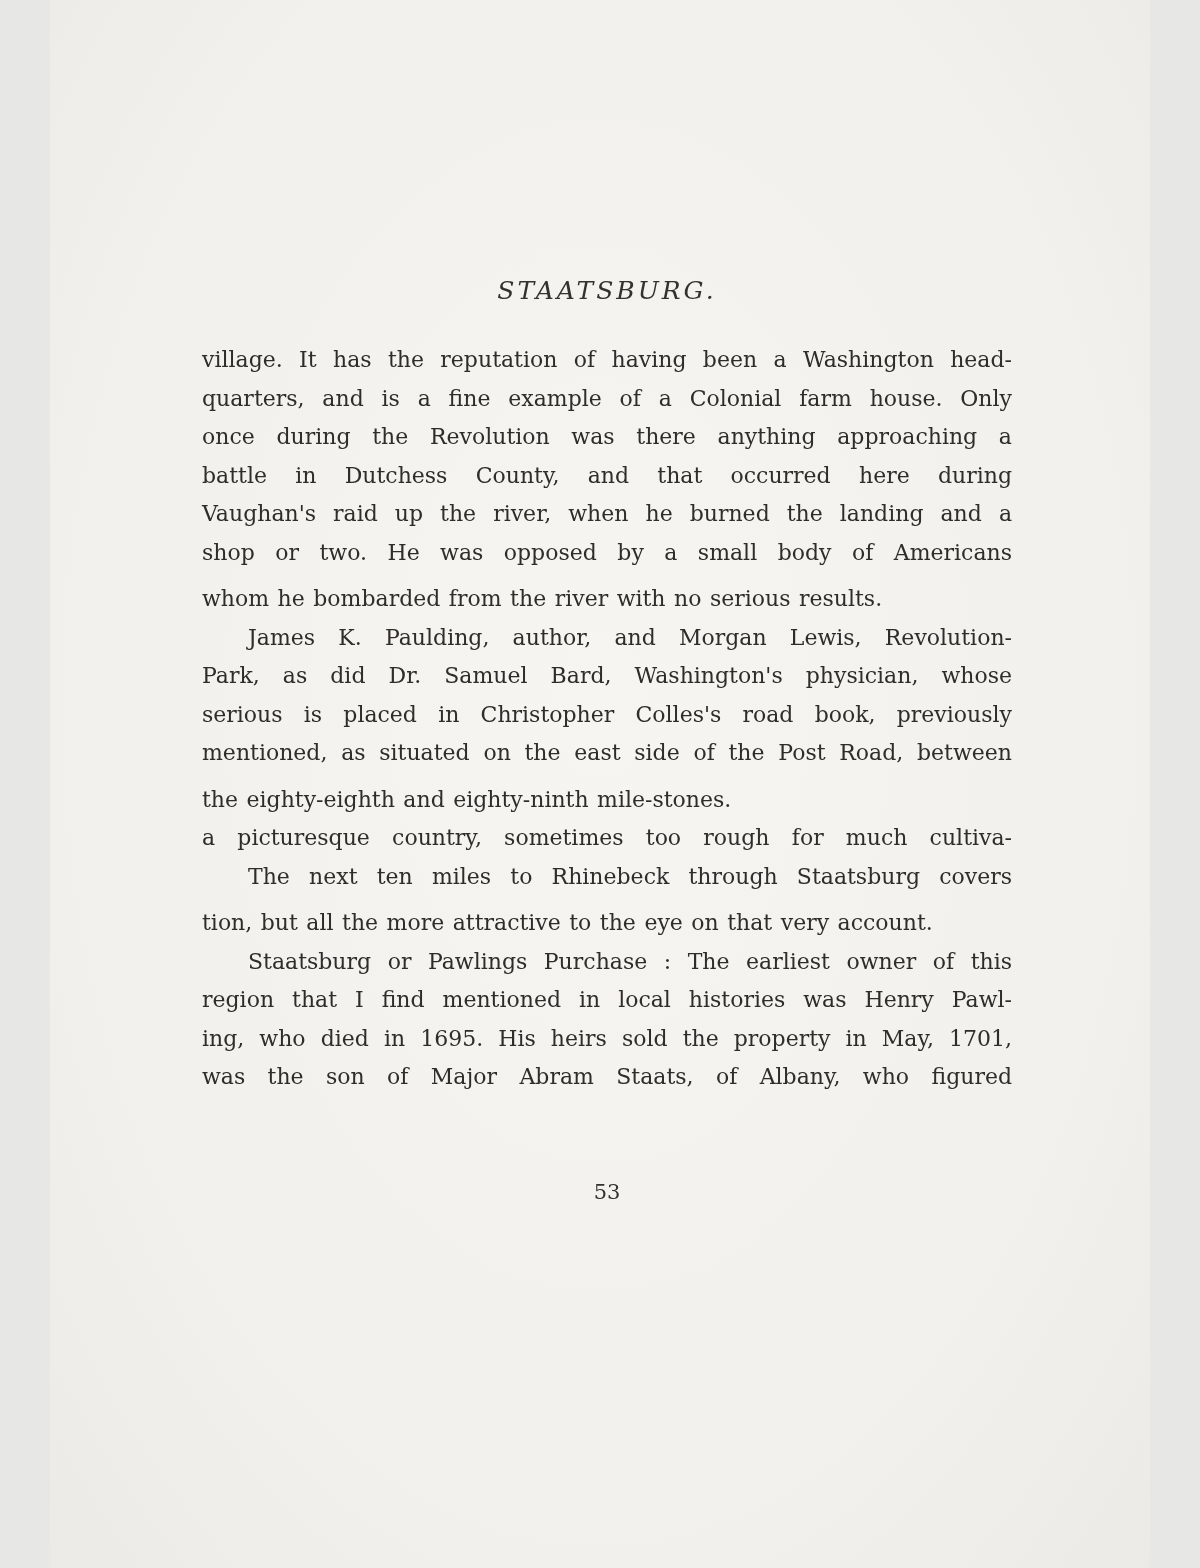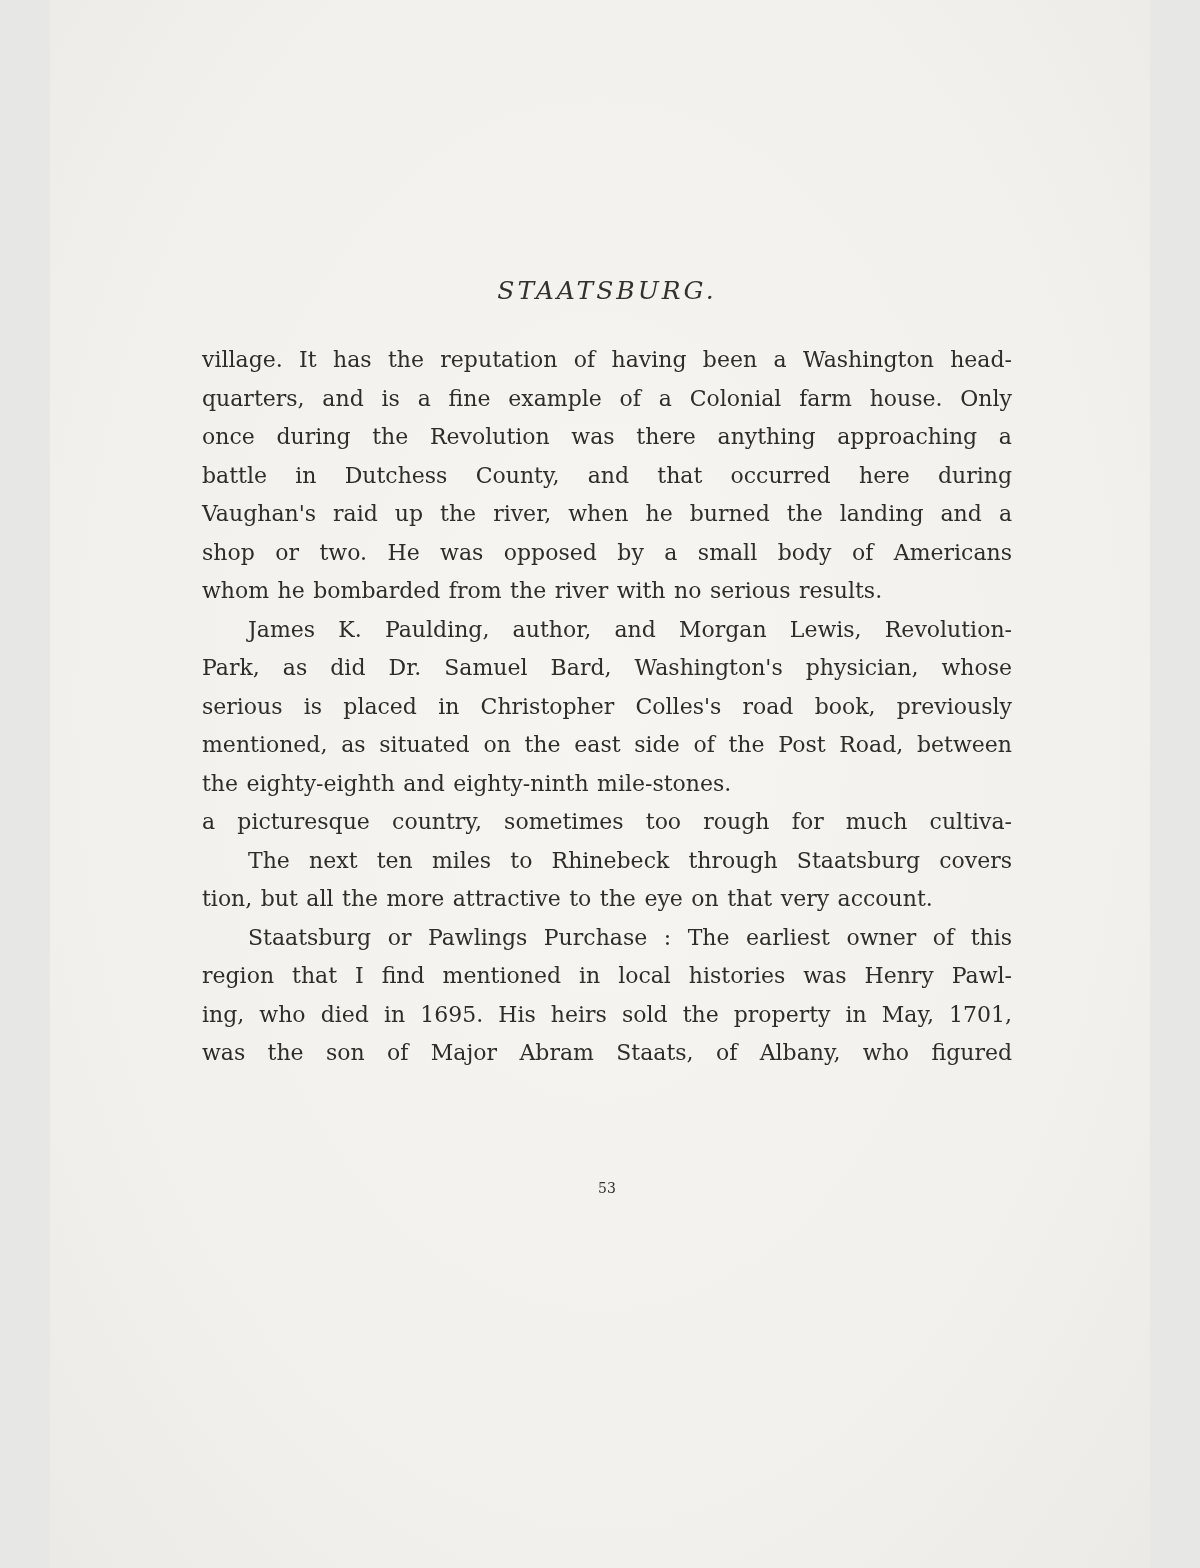--- a/index.html
+++ b/index.html
@@ -36,31 +36,32 @@
     font-size: 22px;
     line-height: 38.5px;
     text-align: justify;
     text-align-last: justify;
     word-spacing: 1.5px;
     white-space: normal;
   }
   .line.no-just {
     text-align: center;
     text-align-last: left;
+    margin-top: 8px;
   }
   .line.indent {
     text-indent: 46px;
   }
   .page-number {
     position: absolute;
     top: 1180px;
     left: 152px;
     width: 810px;
     text-align: center;
-    font-size: 14px;
+    font-size: 21px;
     color: #34322f;
   }
 </style>
 </head>
 <body>
 
 <div class="scan-page">
   <div class="text-block">
     <div class="page-title">STAATSBURG.</div>
     <div>

